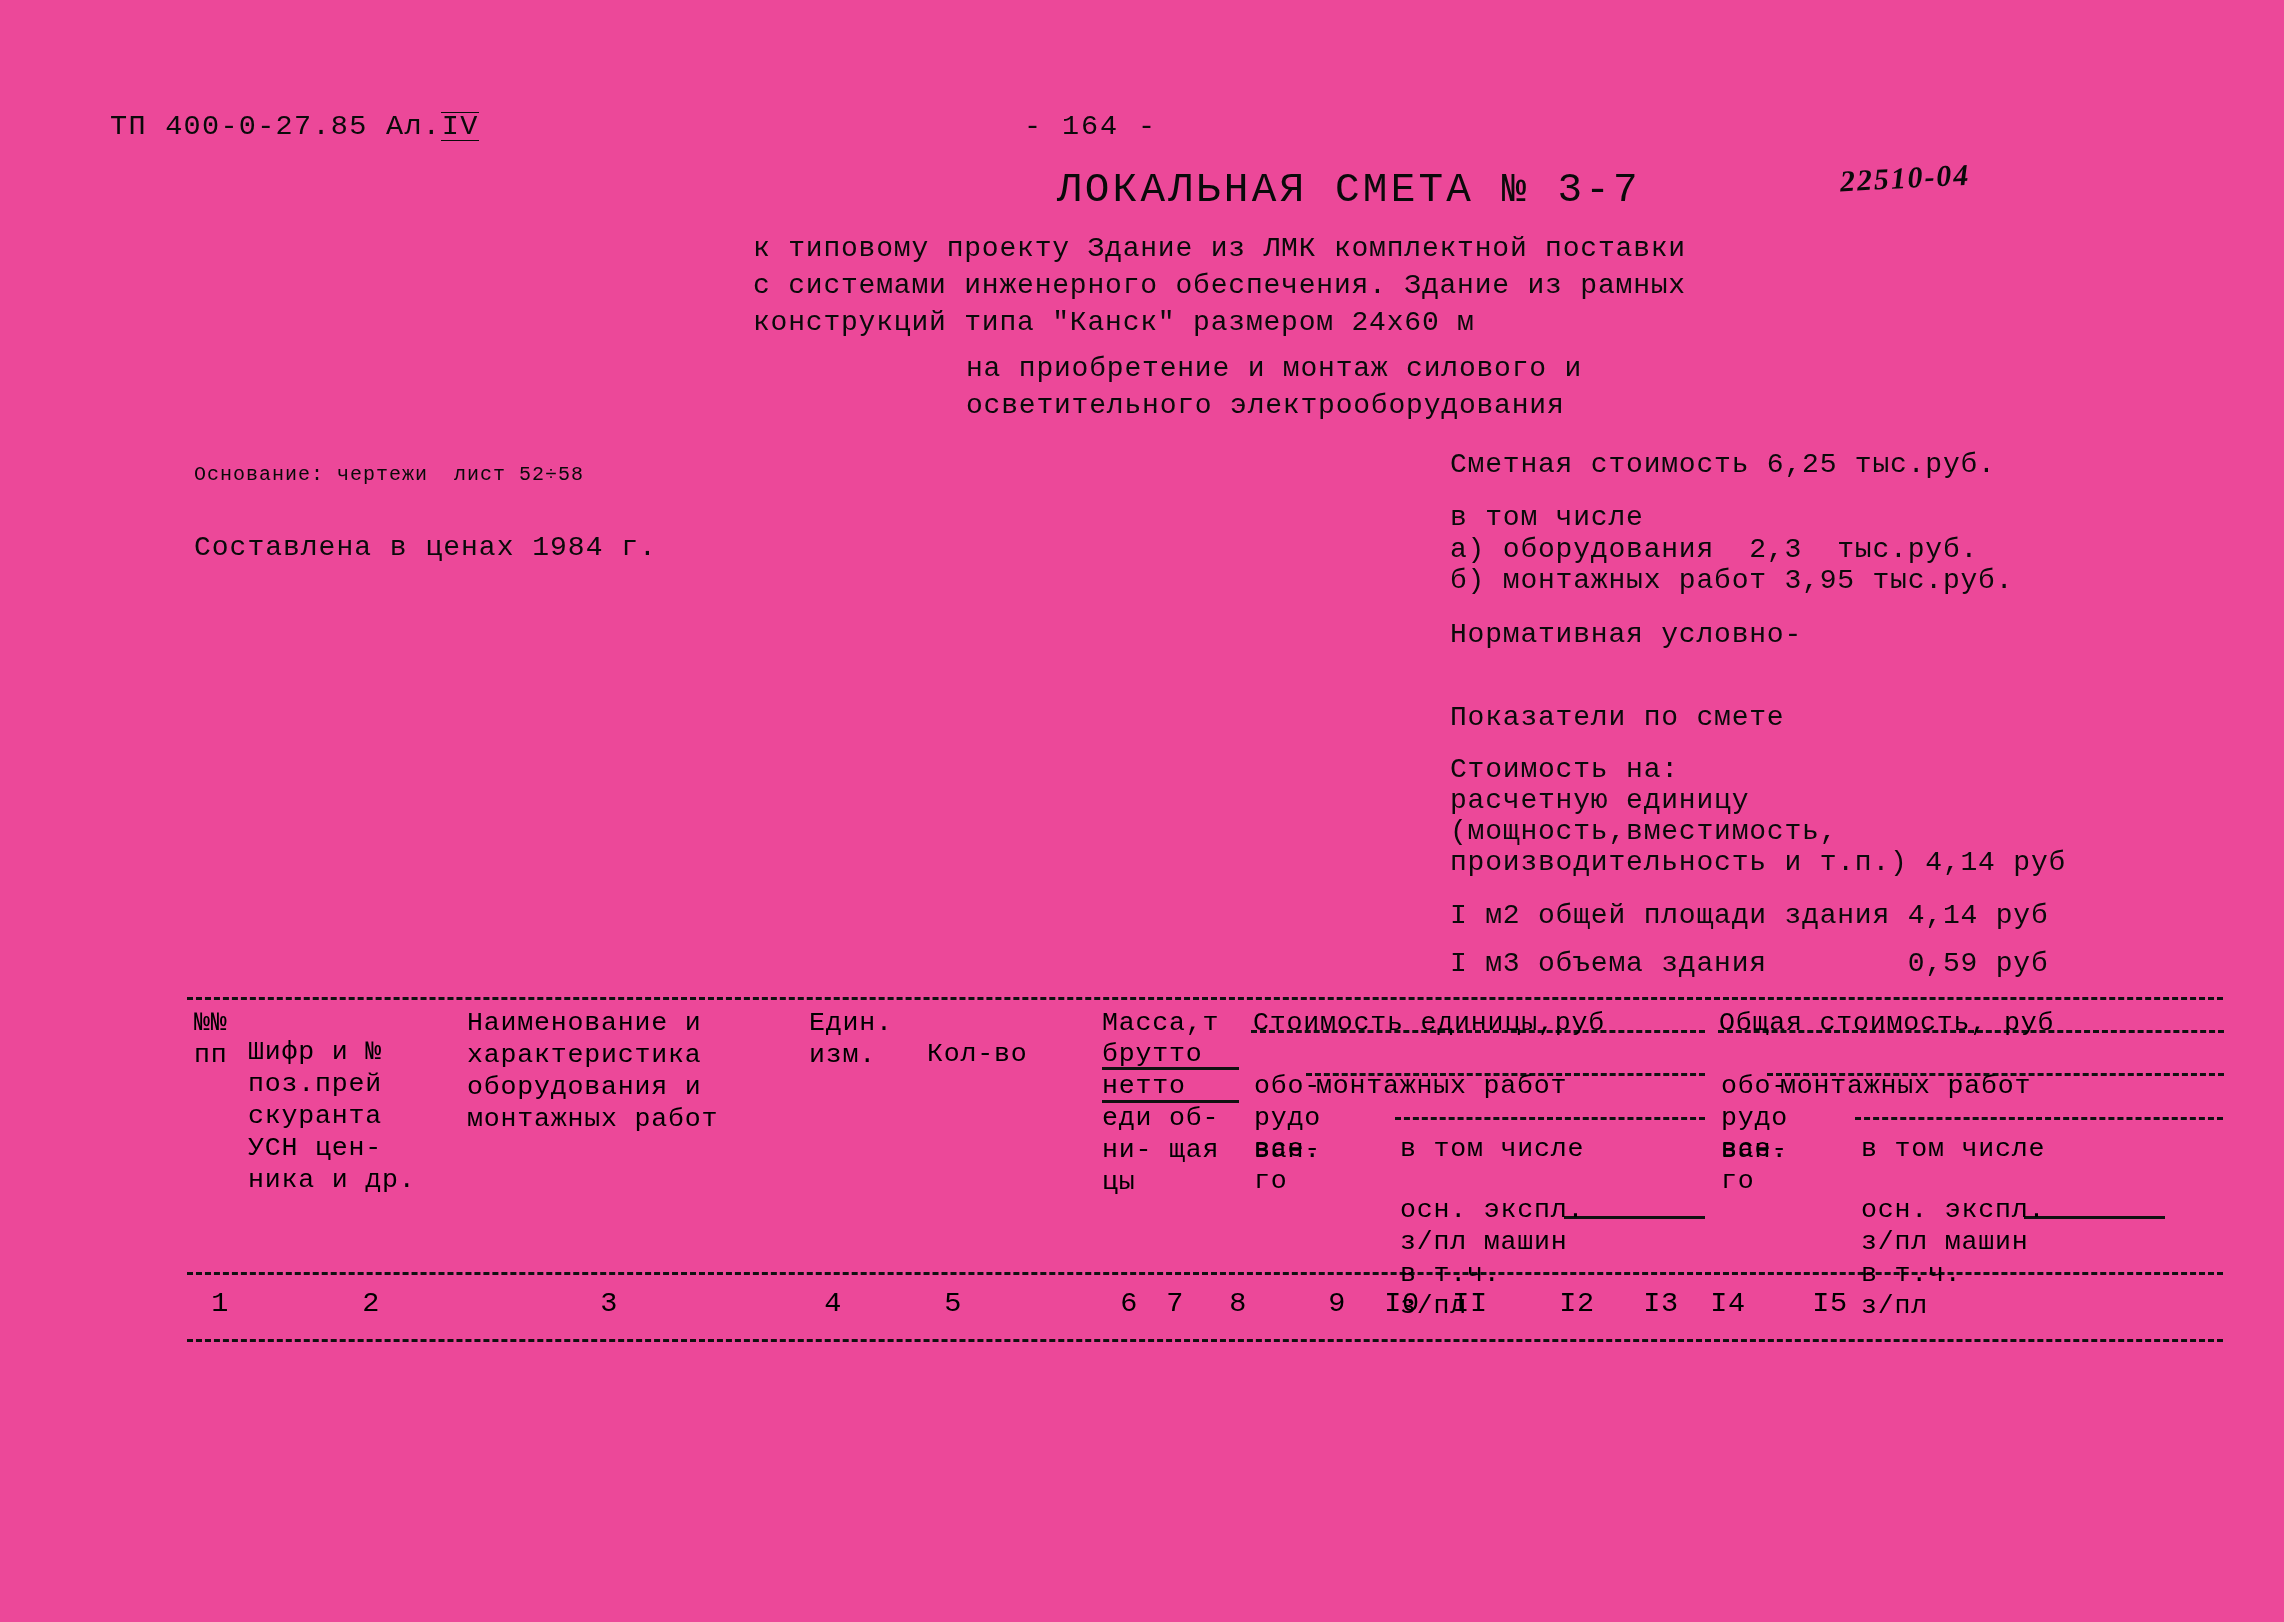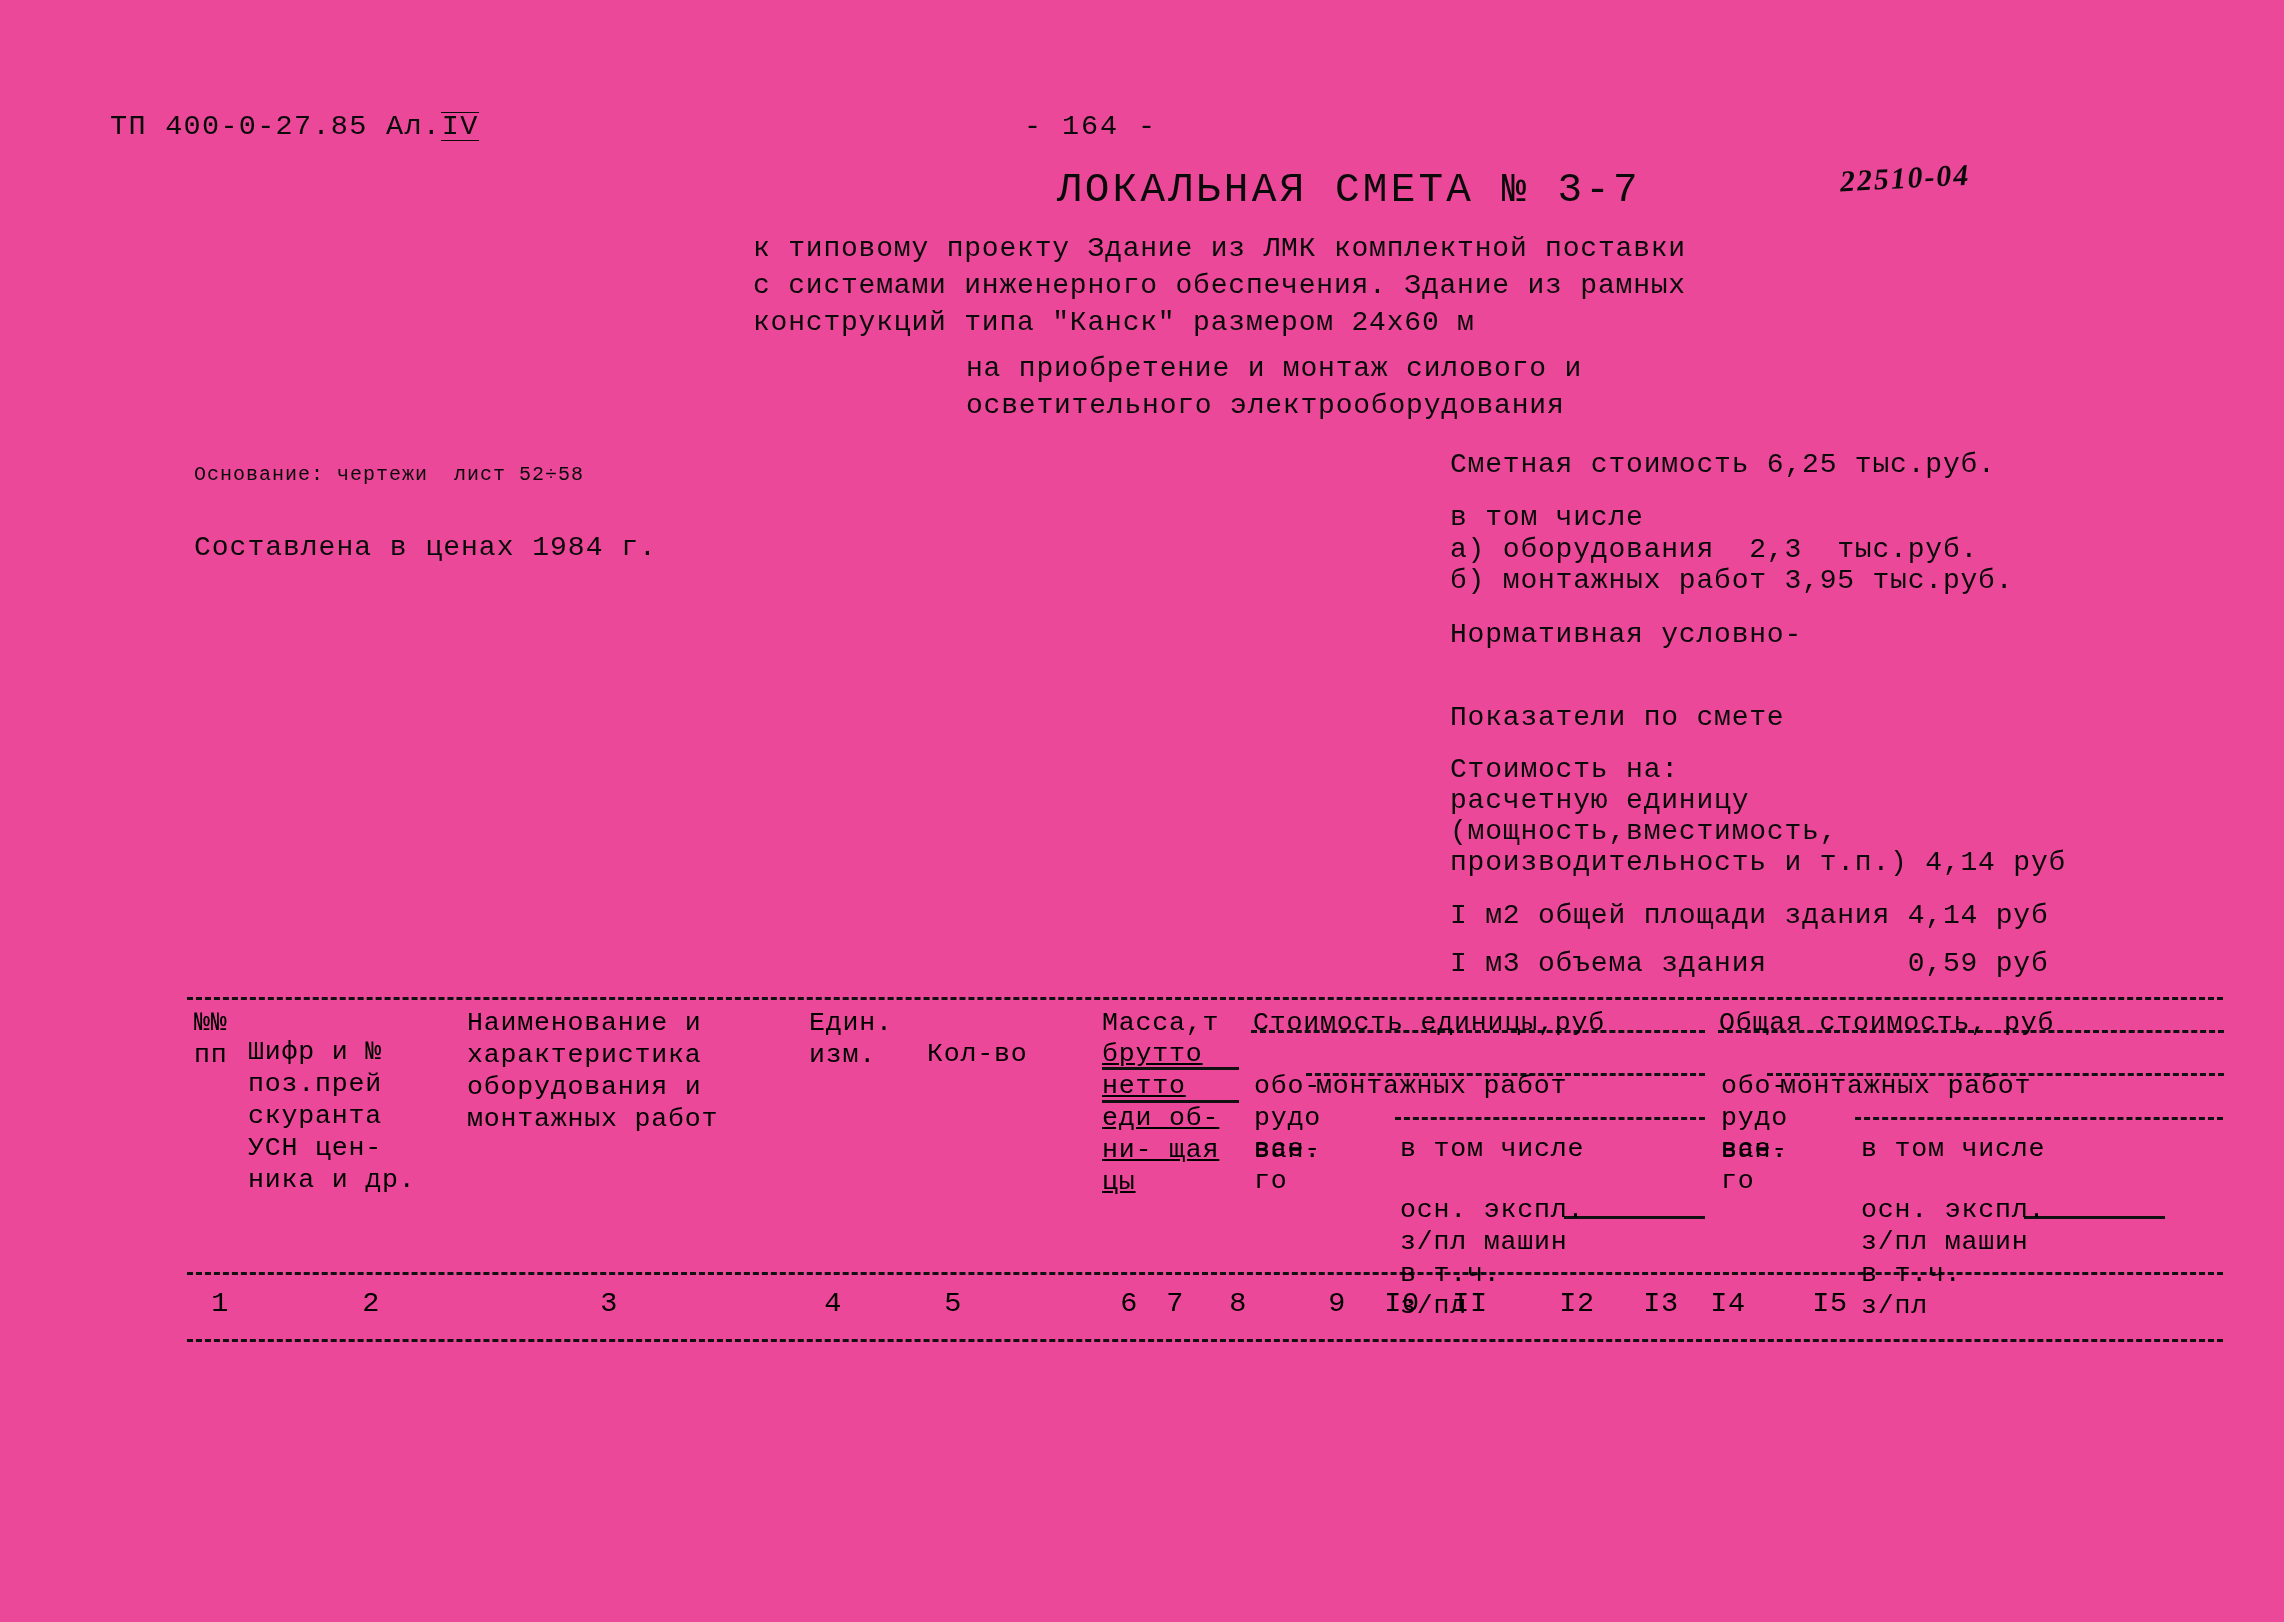--- a/index.html
+++ b/index.html
@@ -161,21 +161,21 @@
     line-height: 32px;
     white-space: pre;
   }
 
   #hdr-no        { left: 194px;  top: 1007px; }
   #hdr-cipher    { left: 248px;  top: 1029px; margin-top: 7px; }
   #hdr-name      { left: 467px;  top: 1007px; }
   #hdr-unit      { left: 809px; top: 1007px; }
   #hdr-qty       { left: 927px; top: 1038px; }
   #hdr-mass      { left: 1102px; top: 1007px; }
-  #hdr-massrows  { left: 1102px; top: 1038px; text-decoration: underline; }
+  #hdr-massrows  { left: 1102px; top: 1038px; }
 
   #hdr-equip-1   { left: 1254px; top: 1070px; }
   #hdr-mont-1    { left: 1316px; top: 1070px; }
   #hdr-vsego-1   { left: 1254px; top: 1133px; }
   #hdr-vtch-1    { left: 1400px; top: 1133px; }
   #hdr-osn-1     { left: 1400px; top: 1194px; }
 
   #hdr-equip-2   { left: 1721px; top: 1070px; }
   #hdr-mont-2    { left: 1780px; top: 1070px; }
   #hdr-vsego-2   { left: 1721px; top: 1133px; }

